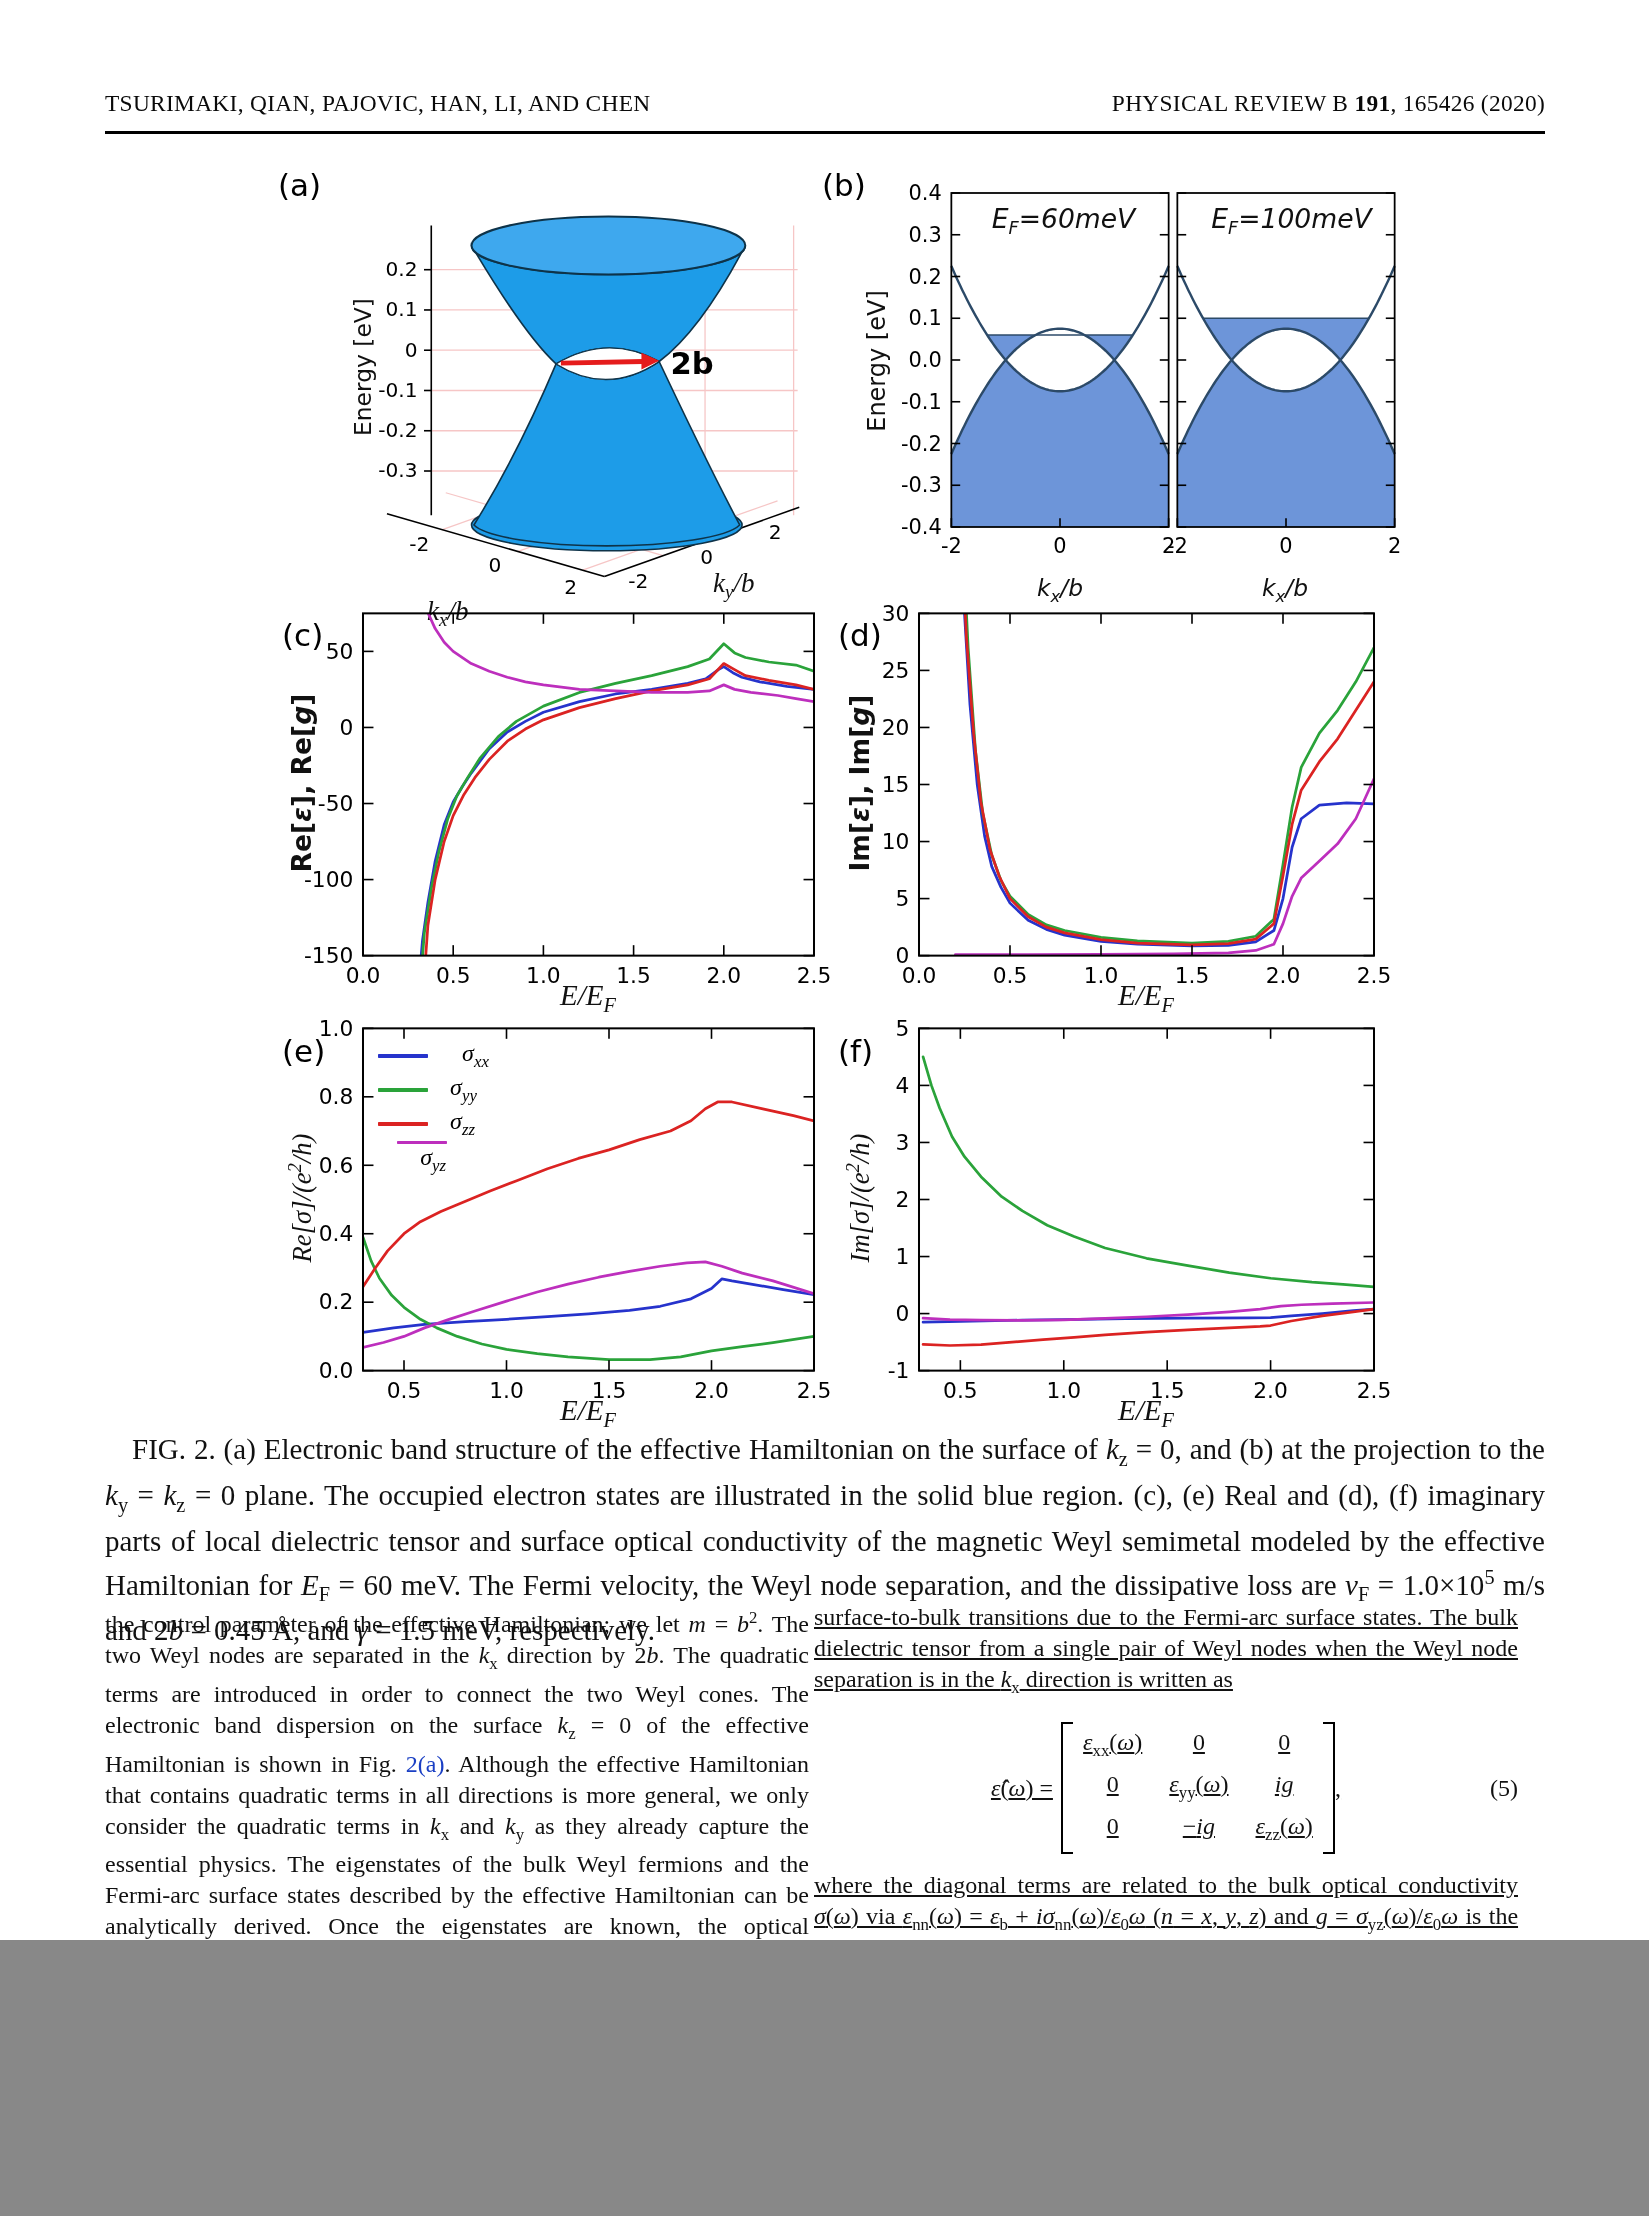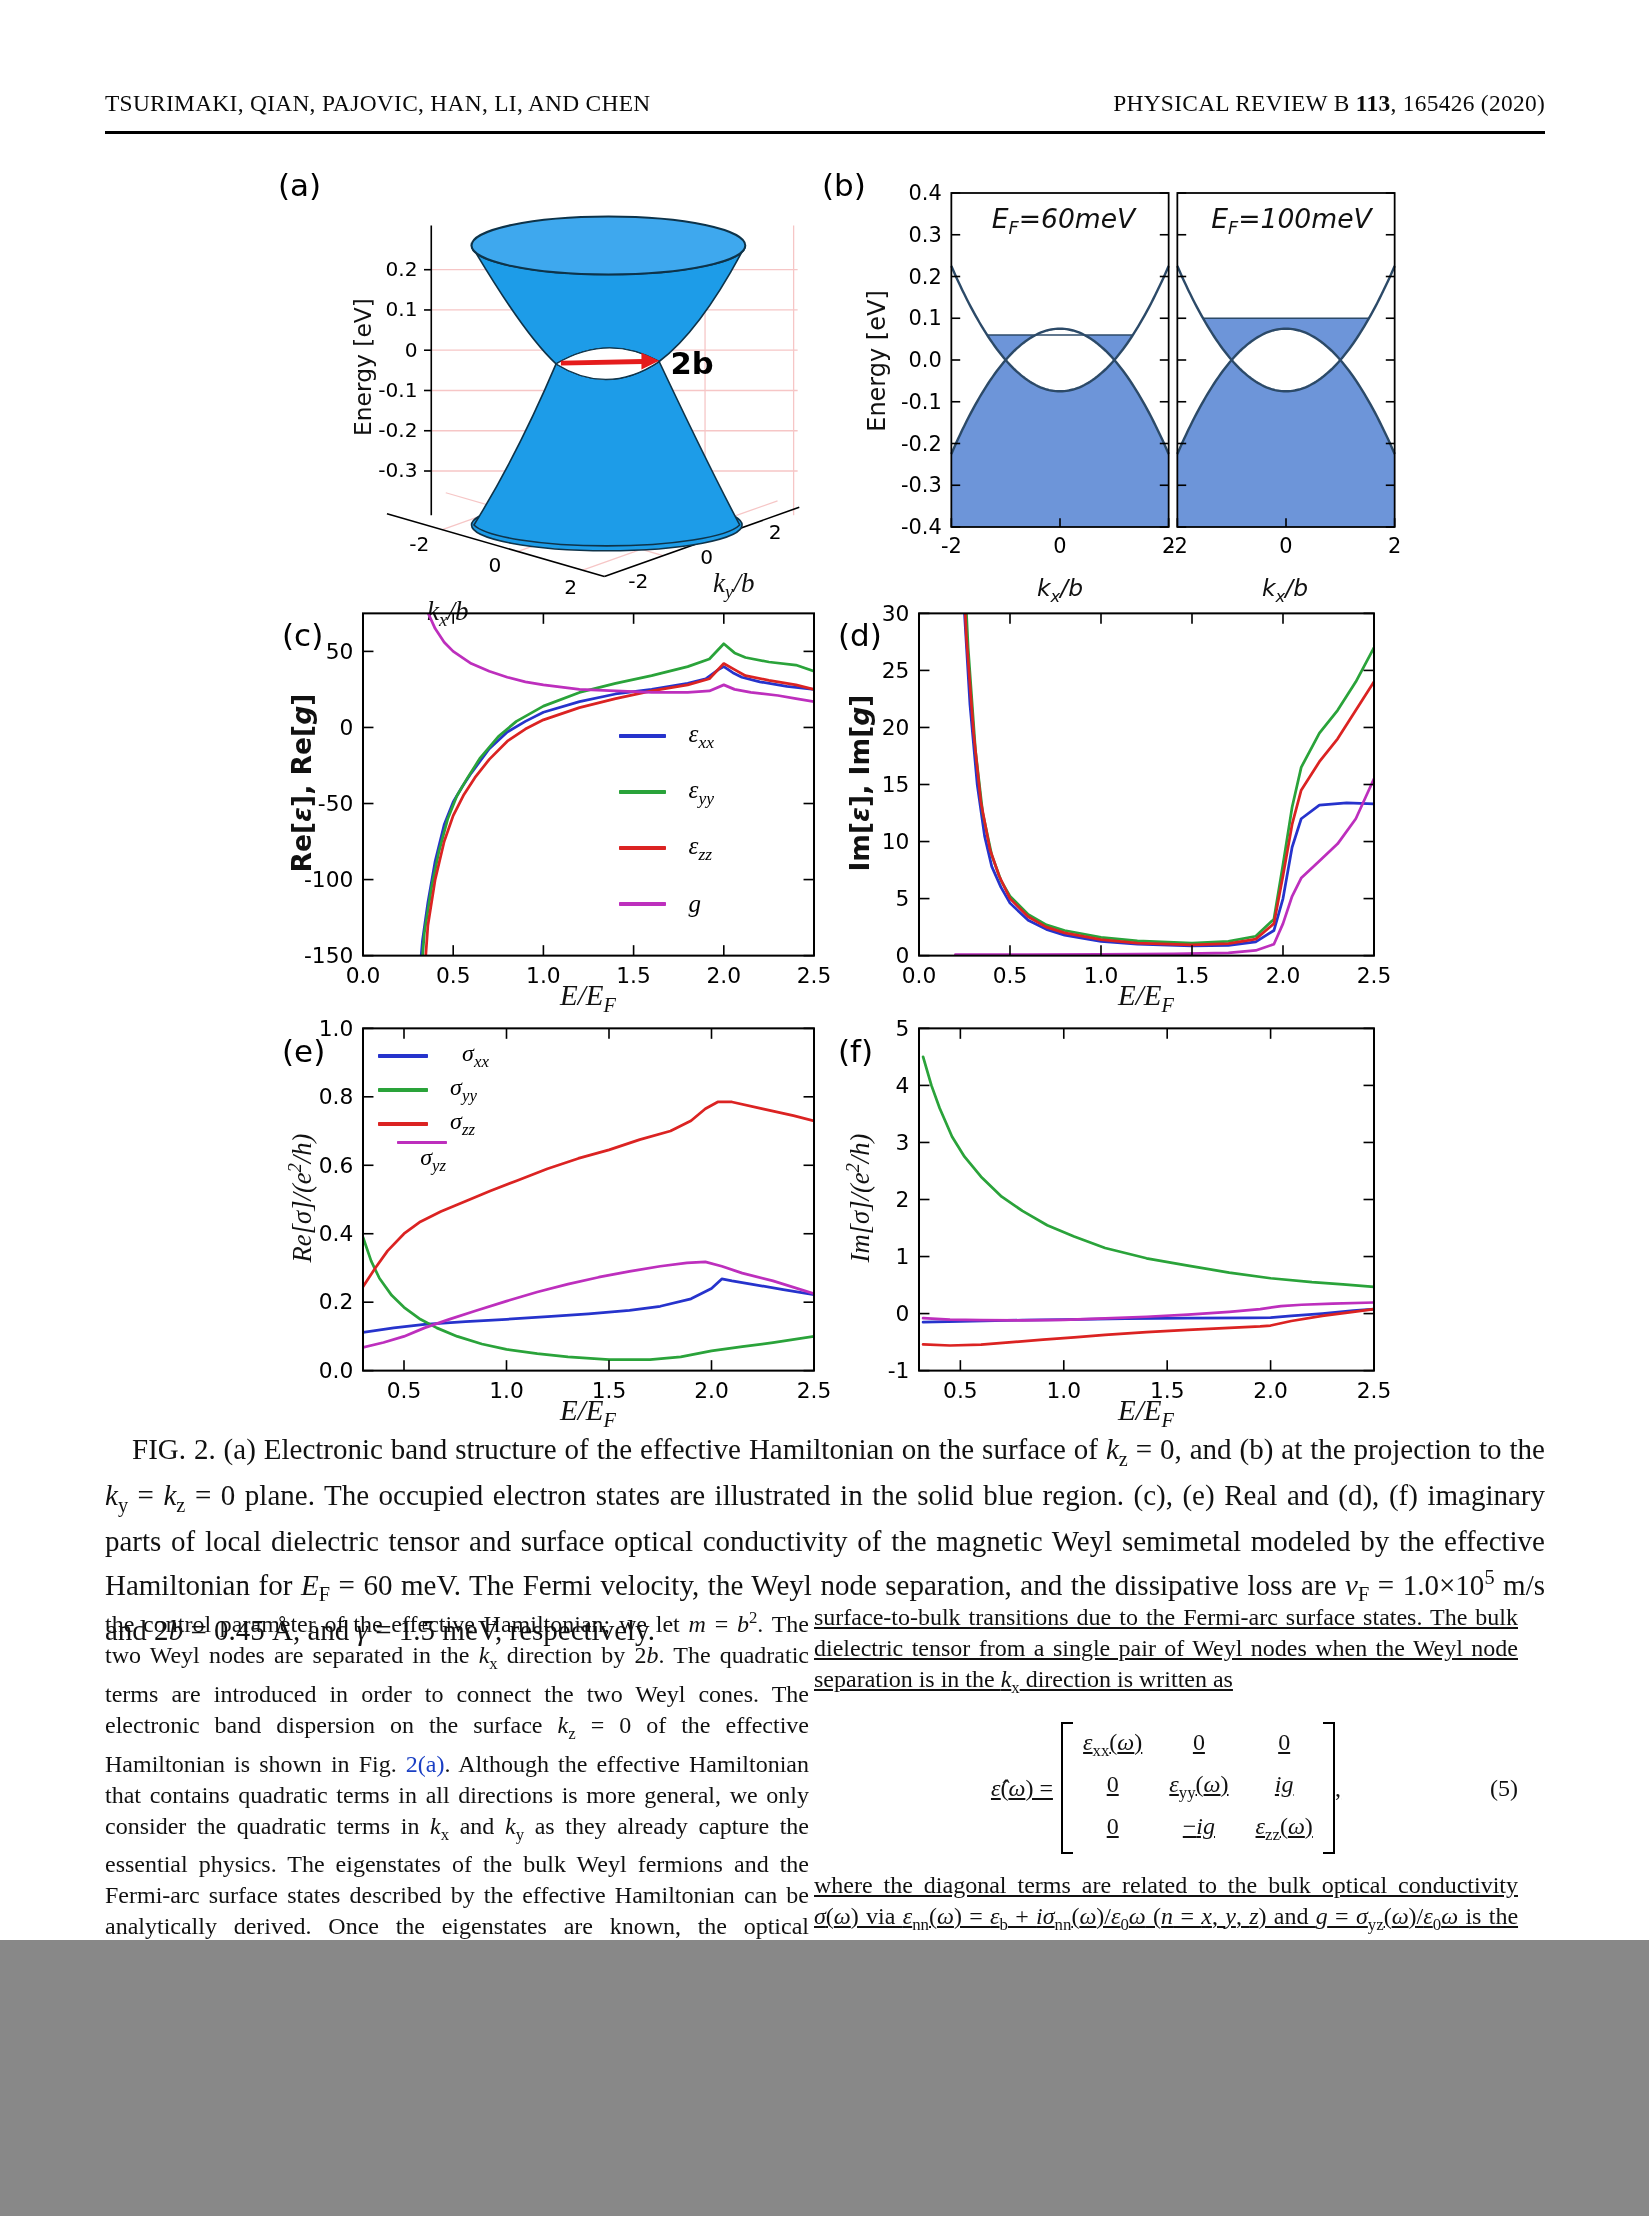--- a/index.html
+++ b/index.html
@@ -45,21 +45,21 @@
   sub{font-size:70%;}
   sup{font-size:70%;}
 </style>
 </head>
 <body>
 
 <div class="page">
 
   <div class="hdr">
     <span class="left">TSURIMAKI, QIAN, PAJOVIC, HAN, LI, AND CHEN</span>
-    <span class="right"><span>PHYSICAL REVIEW B </span><b>113</b><span>, 165426 (2020)</span></span>
+    <span class="right"><span>PHYSICAL REVIEW B </span><b>191</b><span>, 165426 (2020)</span></span>
   </div>
   <div class="rule"></div>
 
   <div class="abs" style="left:266px;top:161px;width:556px;height:463px;">
     <span class="plabel" style="left:12px;top:6.4px;position:absolute;">(a)</span>
     <svg width="556" height="463" style="overflow:visible" viewBox="0 0 690 575">
 
       <g stroke="#f6c6c6" stroke-width="1.6">
         <line x1="205" y1="135" x2="660" y2="135"></line>
           <line x1="205" y1="185" x2="660" y2="185"></line>
@@ -248,38 +248,21 @@
         <text x="-12" y="150.66666666666669" text-anchor="end" class="tick">0</text>
         <line x1="0" y1="236.11111111111111" x2="13" y2="236.11111111111111" stroke="#000" stroke-width="2"></line>
         <line x1="560" y1="236.11111111111111" x2="547" y2="236.11111111111111" stroke="#000" stroke-width="2"></line>
         <text x="-12" y="245.11111111111111" text-anchor="end" class="tick">-50</text>
         <line x1="0" y1="330.55555555555554" x2="13" y2="330.55555555555554" stroke="#000" stroke-width="2"></line>
         <line x1="560" y1="330.55555555555554" x2="547" y2="330.55555555555554" stroke="#000" stroke-width="2"></line>
         <text x="-12" y="339.55555555555554" text-anchor="end" class="tick">-100</text>
         <line x1="0" y1="425" x2="13" y2="425" stroke="#000" stroke-width="2"></line>
         <line x1="560" y1="425" x2="547" y2="425" stroke="#000" stroke-width="2"></line>
         <text x="-12" y="434" text-anchor="end" class="tick">-150</text>
-      </svg><div class="legend" style="left: 256px; top: 95px;">
-        <div class="row" style="height: 56px;">
-          <span class="sw" style="width: 47px; background: rgb(38, 51, 204); margin-right: 22.6px;"></span>
-          <span class="lb" style="font-size: 25px;"><i>ε</i><sub>xx</sub></span>
-        </div>
-        <div class="row" style="height: 56px;">
-          <span class="sw" style="width: 47px; background: rgb(42, 163, 58); margin-right: 22.6px;"></span>
-          <span class="lb" style="font-size: 25px;"><i>ε</i><sub>yy</sub></span>
-        </div>
-        <div class="row" style="height: 56px;">
-          <span class="sw" style="width: 47px; background: rgb(219, 35, 34); margin-right: 22.6px;"></span>
-          <span class="lb" style="font-size: 25px;"><i>ε</i><sub>zz</sub></span>
-        </div>
-        <div class="row" style="height: 56px;">
-          <span class="sw" style="width: 47px; background: rgb(189, 47, 189); margin-right: 22.6px;"></span>
-          <span class="lb" style="font-size: 25px;"><i>g</i></span>
-        </div>
-      </div></div>
+      </svg></div>
   <div class="vlab sansb" style="left:301px;top:783px;">Re[<i>ε</i>], Re[<i>g</i>]</div>
   <div class="xlab serifit" style="left:588px;top:979px;"><i>E</i>/<i>E</i><sub>F</sub></div>
 
   <span class="plabel" style="left:838px;top:617px;">(d)</span>
   <div id="chart-d" class="abs" style="left:919px;top:613px;width:455px;height:343px;"><svg width="455" height="343" style="overflow:visible" viewBox="0 0 565 425">
         <clipPath id="clip-d">
           <rect x="0" y="0" width="565" height="425"></rect>
         </clipPath>
         <path d="M49.7,-141.7L56.5,0.0L63.3,113.3L72.3,212.5L81.4,276.3L90.4,314.5L101.7,340.0L113.0,359.8L135.6,381.1L158.2,392.4L180.8,399.5L226.0,407.3L271.2,410.8L339.0,413.0L384.2,412.3L418.1,408.0L440.7,393.8L452.0,354.2L463.3,290.4L474.6,255.0L497.2,238.0L531.1,235.2L565.0,236.6" fill="none" stroke="#2633cc" stroke-width="3.4" stroke-linejoin="round" stroke-linecap="round" clip-path="url(#clip-d)"></path>
         <path d="M52.0,-141.7L61.0,42.5L70.1,170.0L79.1,247.9L90.4,300.3L101.7,331.5L113.0,351.3L135.6,374.0L158.2,386.8L180.8,393.8L226.0,402.3L271.2,406.6L339.0,409.4L384.2,407.3L418.1,400.9L440.7,379.7L452.0,311.7L463.3,240.8L474.6,191.2L497.2,148.8L519.8,120.4L542.4,85.0L565.0,42.5" fill="none" stroke="#2aa33a" stroke-width="3.4" stroke-linejoin="round" stroke-linecap="round" clip-path="url(#clip-d)"></path>

